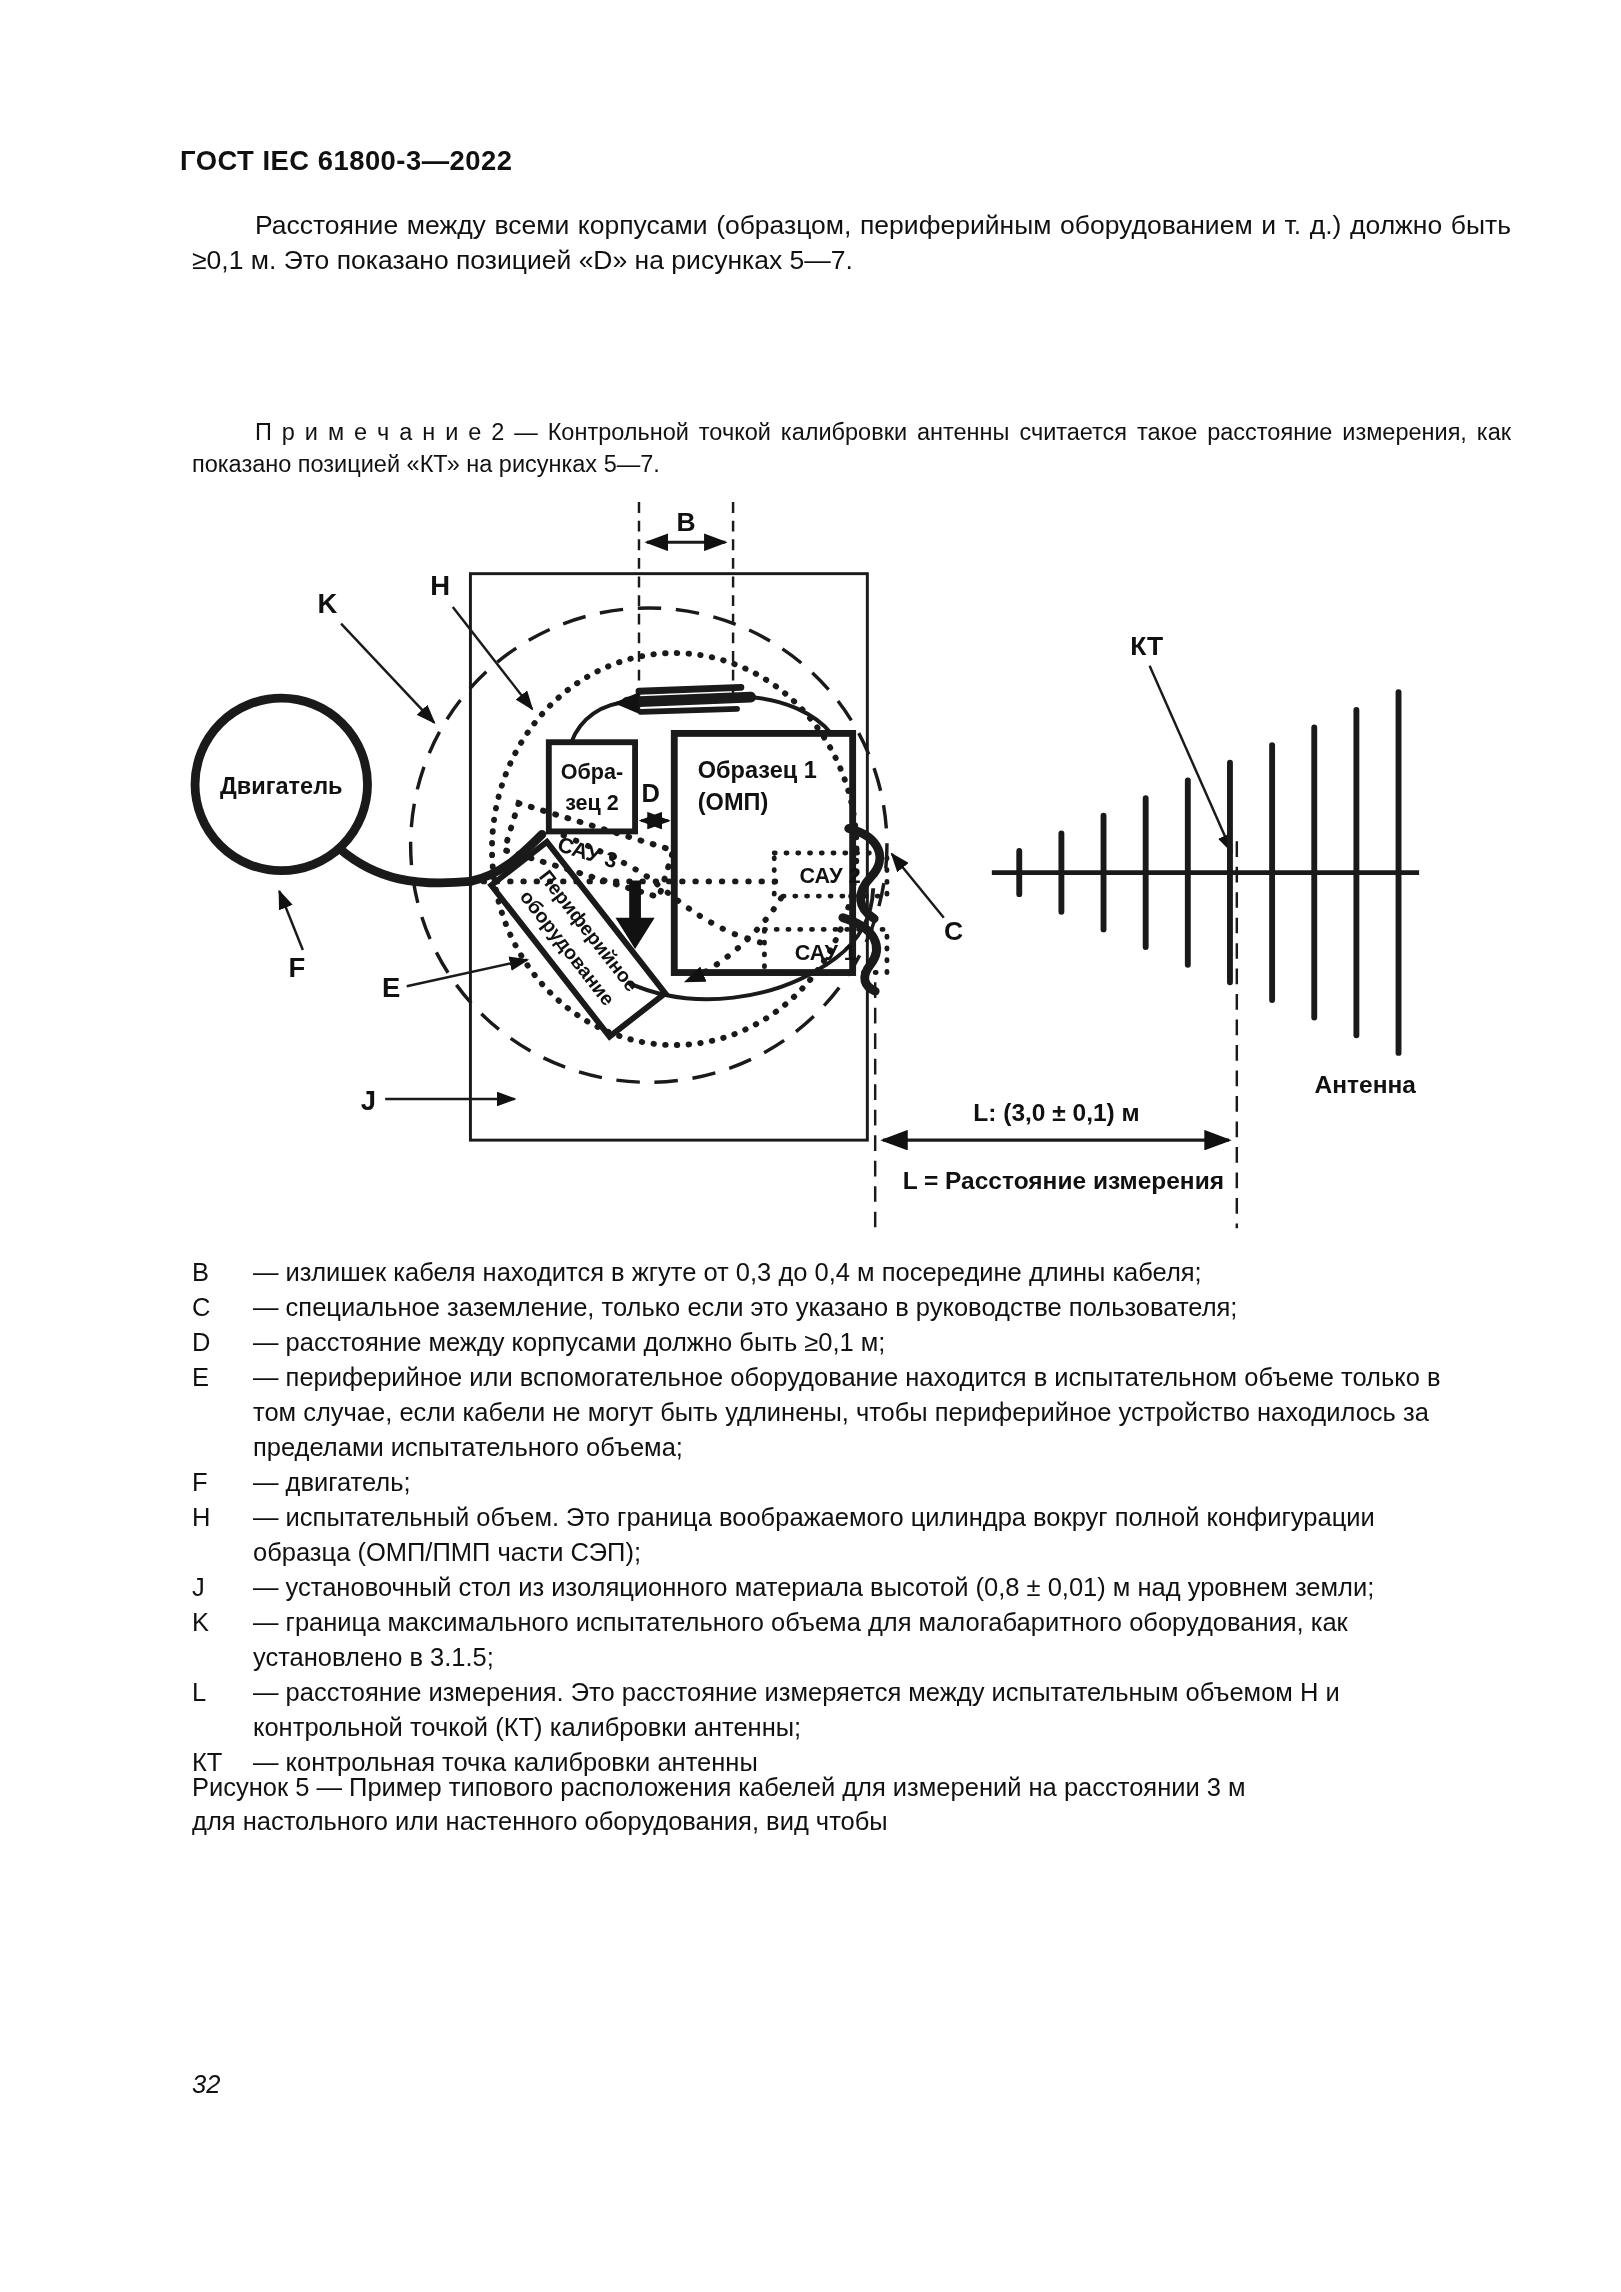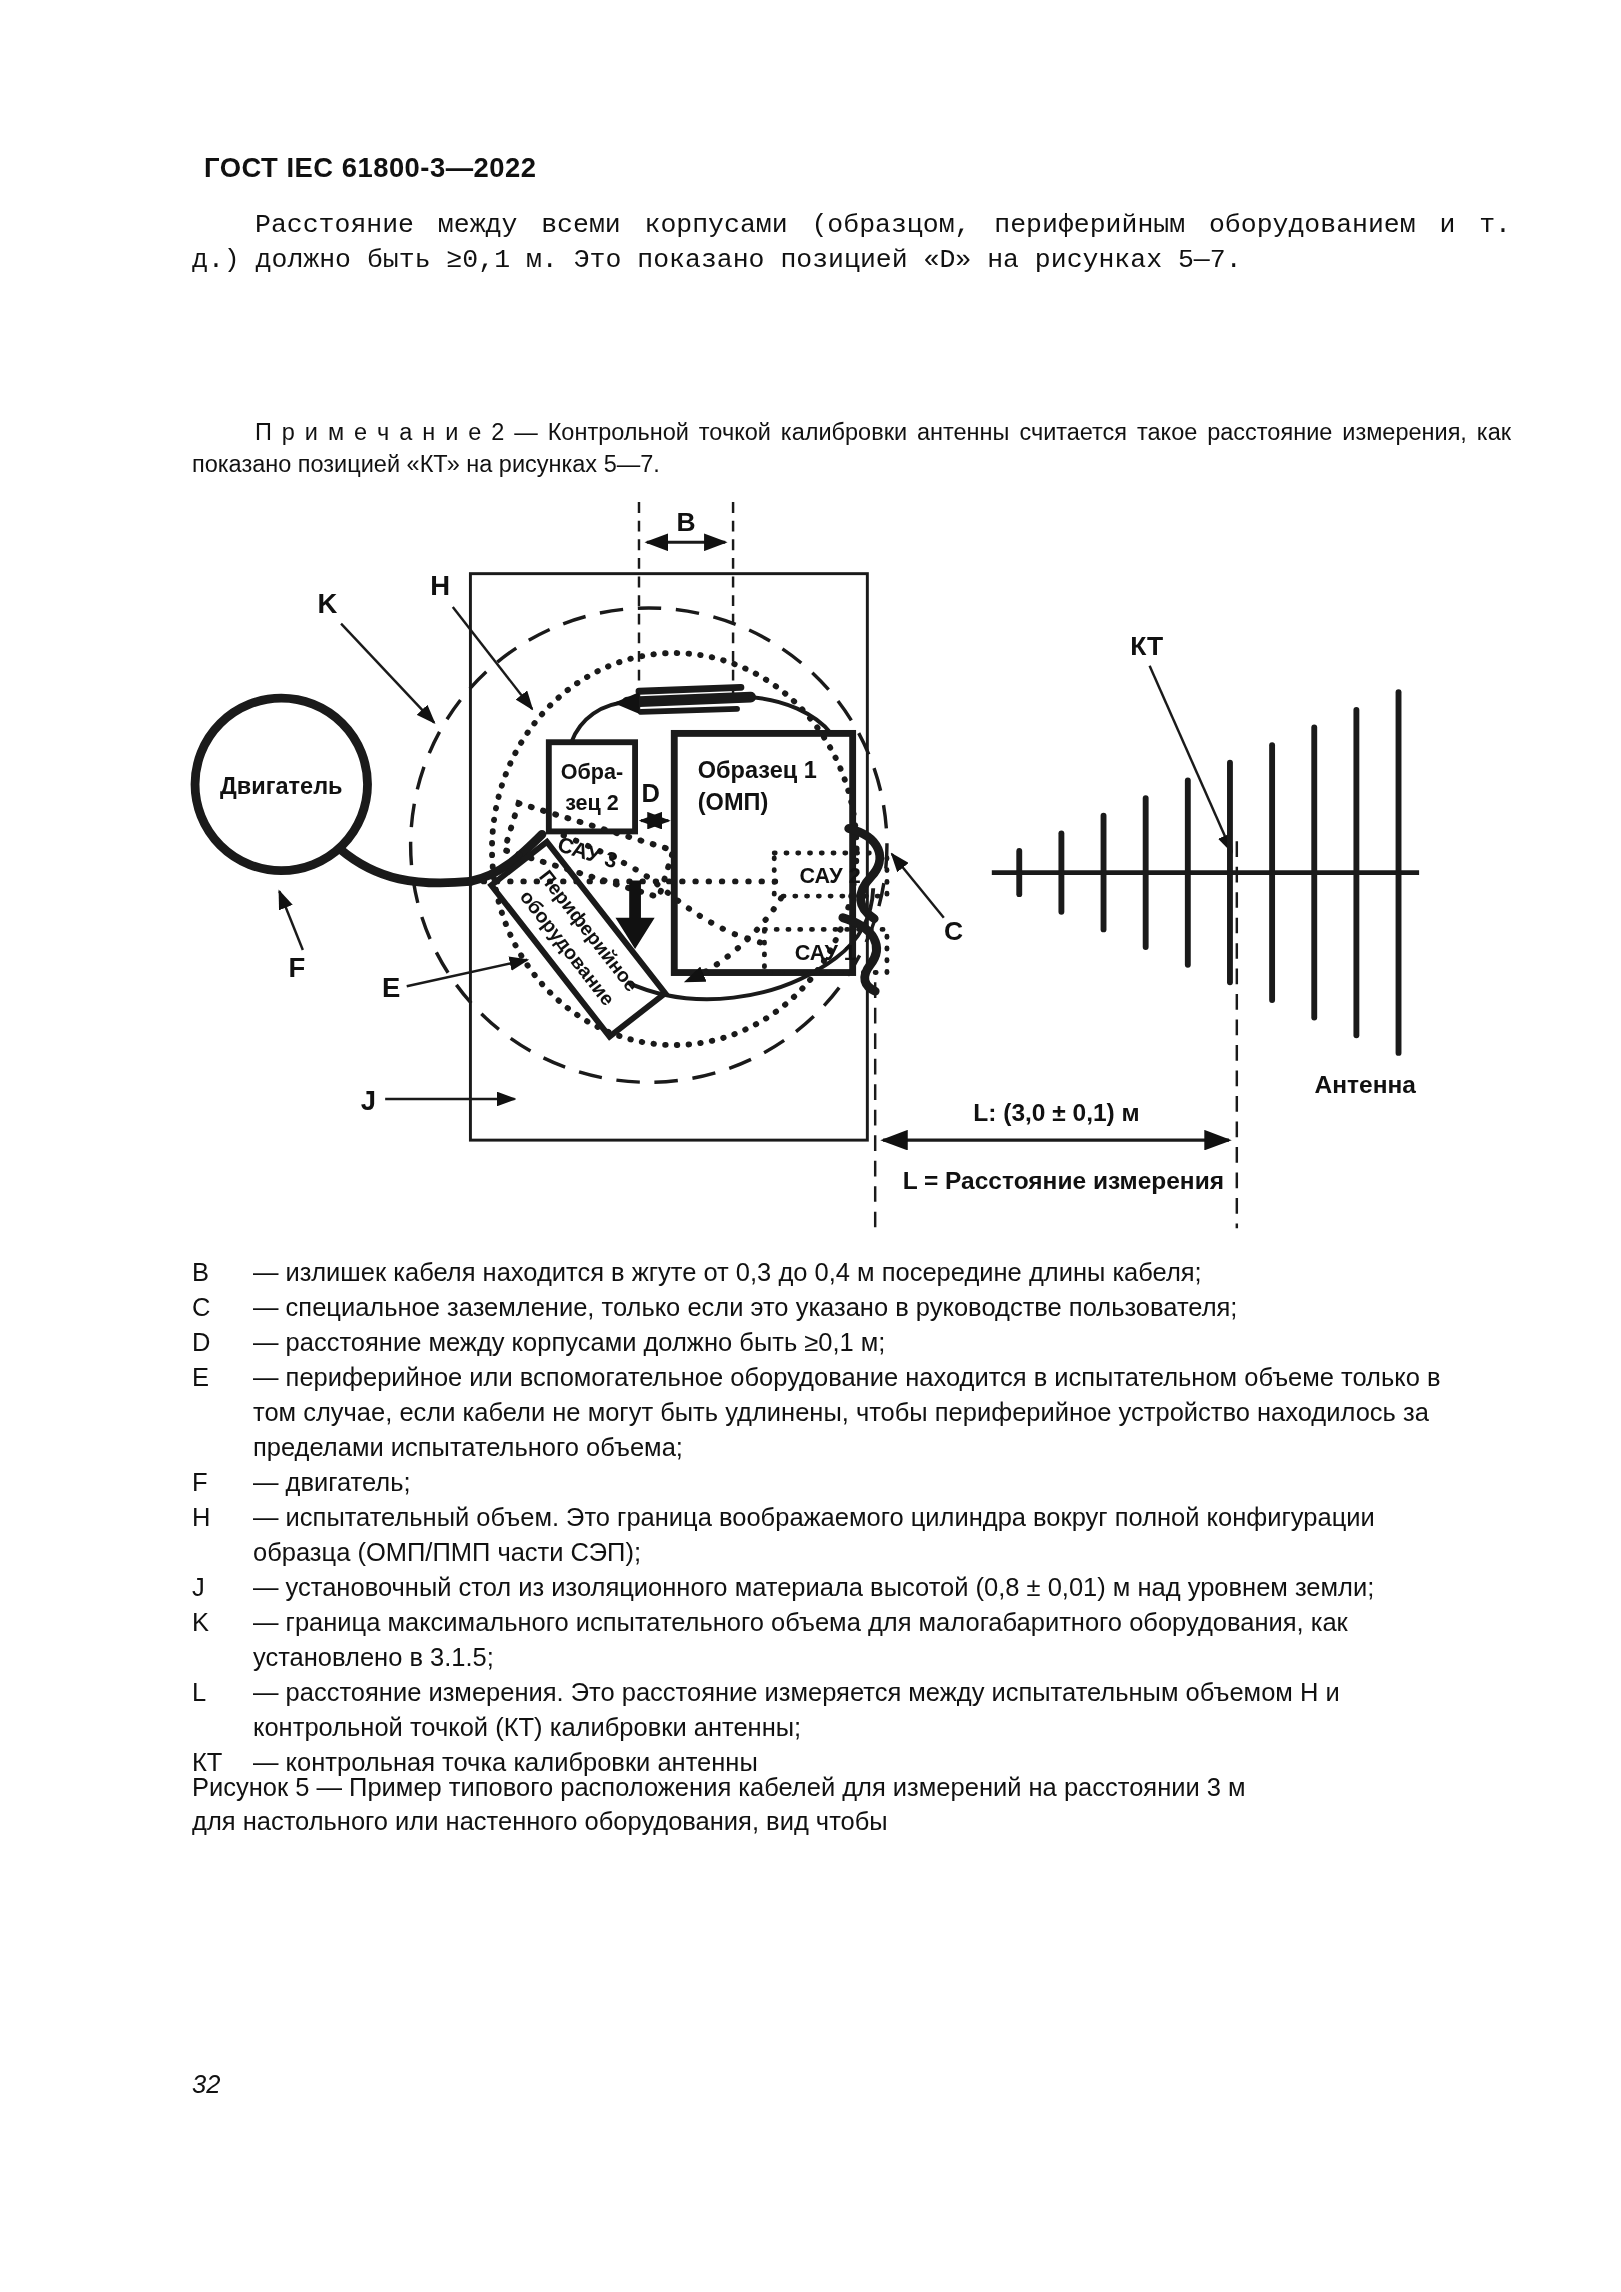--- a/index.html
+++ b/index.html
@@ -7,32 +7,30 @@
   body { font-family: "Liberation Sans", sans-serif; color: #111; }
   .page {
     position: relative;
     width: 1621px;
     height: 2293px;
     background: #ffffff;
     overflow: hidden;
   }
   .header {
     position: absolute;
-    left: 204px; top: 145px;
+    left: 180px; top: 145px;
     font-size: 27.4px; font-weight: bold;
     letter-spacing: 0.5px;
-    margin-top: 7px;
   }
   .bodytext {
     position: absolute;
     left: 192px; top: 208px;
     width: 1319px;
     font-size: 26.5px; line-height: 35px;
     text-align: justify;
-    font-family: Liberation Mono, monospace;
   }
   .bodytext p { text-indent: 63px; }
   .note {
     position: absolute;
     left: 192px; top: 416px;
     width: 1319px;
     font-size: 23.5px; line-height: 32px;
     text-align: justify;
   }
   .note p { text-indent: 63px; }

